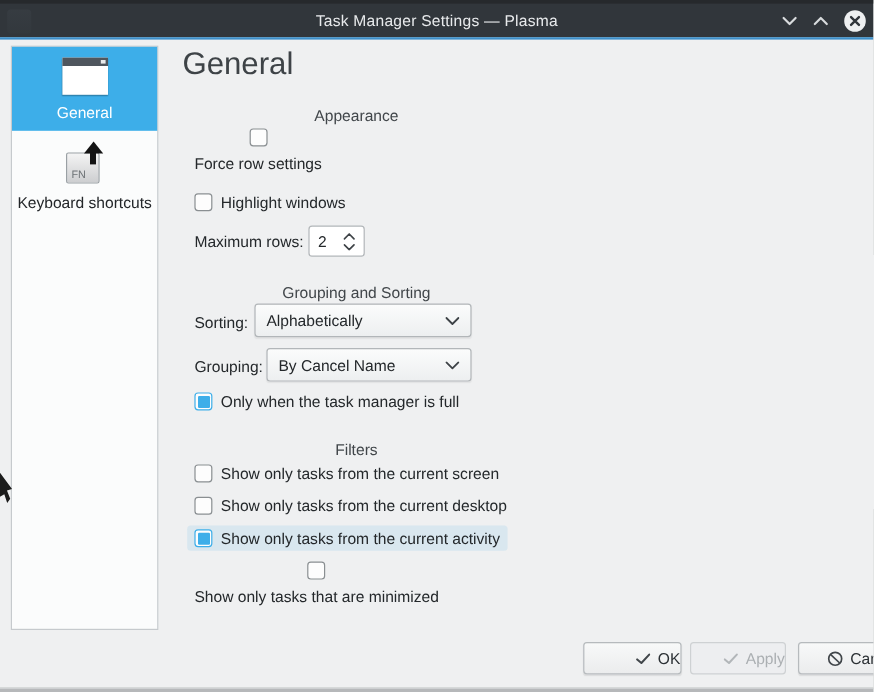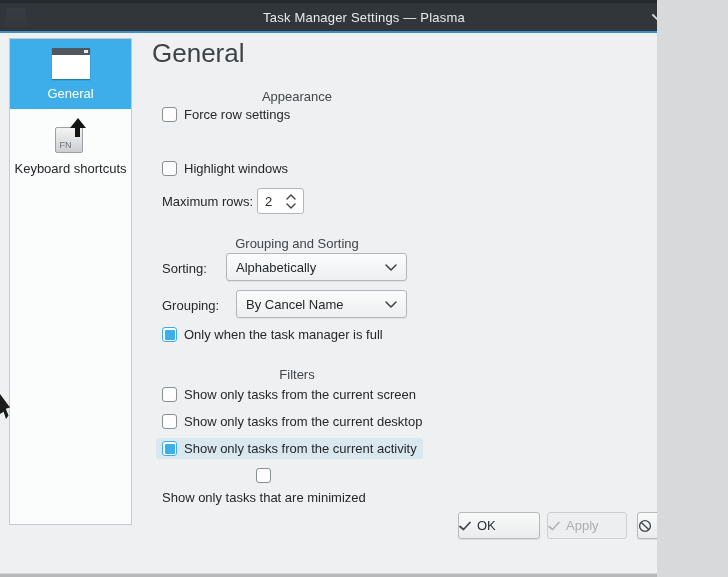--- a/index.html
+++ b/index.html
@@ -1,20 +1,20 @@
 <!DOCTYPE html>
 <html><head>
 <meta charset="utf-8">
 <style>
   * { margin:0; padding:0; box-sizing:border-box; }
   html,body { background:#d8d9da; }
   body { font-family:"Liberation Sans","DejaVu Sans",sans-serif; }
 
   .window {
-    position:relative; width:657px; height:577px;
+    position:relative; width:728px; height:577px;
     background:#eff0f1; overflow:hidden;
   }
 
   
   .titlebar {
     position:absolute; left:0; top:0; width:728px; height:31px;
     background:#31363b; border-top:3px solid #26292c;
     display:flex; align-items:center; justify-content:center;
   }
   .titlebar .title {
@@ -82,21 +82,21 @@
   .h-appearance { top:89px; }
   .h-grouping  { top:236px; }
   .h-filters   { top:367px; }
 
   .row {
     position:absolute; left:156px; display:flex; align-items:center; gap:7px;
     padding:3px 6px; font-size:13px; color:#24282b;
   }
   .row.focused { background:rgba(61,174,233,.12); border-radius:3px; }
 
-  .r-force    { top:104px; }
+  .r-force    { top:104px;flex-direction:column; }
   .r-tooltips { top:131px; }
   .r-highlight{ top:158px; }
   .r-onlyfull { top:324px; }
   .r-f1 { top:384px; }
   .r-f2 { top:411px; }
   .r-f3 { top:438px; }
   .r-f4 { top:465px;flex-direction:column; }
 
   .checkbox {
     position:relative; width:15px; height:15px; flex:0 0 15px;
@@ -117,33 +117,33 @@
     background:#ffffff; border:1px solid #b2b6b9; border-radius:3px;
     display:flex; align-items:center;
   }
   .spinbox .spin-value { font-size:13px; color:#24282b; padding-left:7px; flex:1; }
   .spin-arrows { display:flex; flex-direction:column; gap:3px; padding-right:7px; }
 
   .combo {
     position:absolute; height:28px; border:1px solid #b2b6b9; border-radius:3px;
     background:linear-gradient(#fbfcfc,#edeff0);
     display:flex; align-items:center; padding:0 30px 0 9px;
-    font-size:13px; color:#24282b; box-shadow:0 1px 1px rgba(0,0,0,.06);margin-left:14px;
+    font-size:13px; color:#24282b; box-shadow:0 1px 1px rgba(0,0,0,.06);
   }
   .combo .chev { position:absolute; right:9px; top:10px; }
   .c-sorting  { left:212px; top:253px; width:181px; }
   .c-grouping { left:222px; top:290px; width:171px; }
 
   
   .btn {
-    position:absolute; top:512px; height:27px;
+    position:absolute; top:535px; height:27px;
     border:1px solid #b6babd; border-radius:3px;
     background:linear-gradient(#f8f9f9,#ebeced);
-    display:flex; align-items:center; justify-content:flex-start; gap:6px;
-    font-size:13px; color:#2b3034; box-shadow:0 1px 1px rgba(0,0,0,.09);
+    display:flex; align-items:center; justify-content:flex-end; gap:6px;
+    font-size:13px; color:#2b3034; box-shadow:0 1px 1px rgba(0,0,0,.09);margin-left:28px;
   }
   .btn-ok     { left:458px; width:82px; }
   .btn-apply  { left:547px; width:80px; color:#abafb2; border-color:#ced1d3;
                 background:#edeef0; box-shadow:none; }
   .btn-cancel { left:637px; width:85px; }
 
   .bottom-edge {
     position:absolute; left:0; bottom:0; width:728px; height:4px;
     background:#b6b8ba; border-top:1px solid #d4d6d8;
   }

